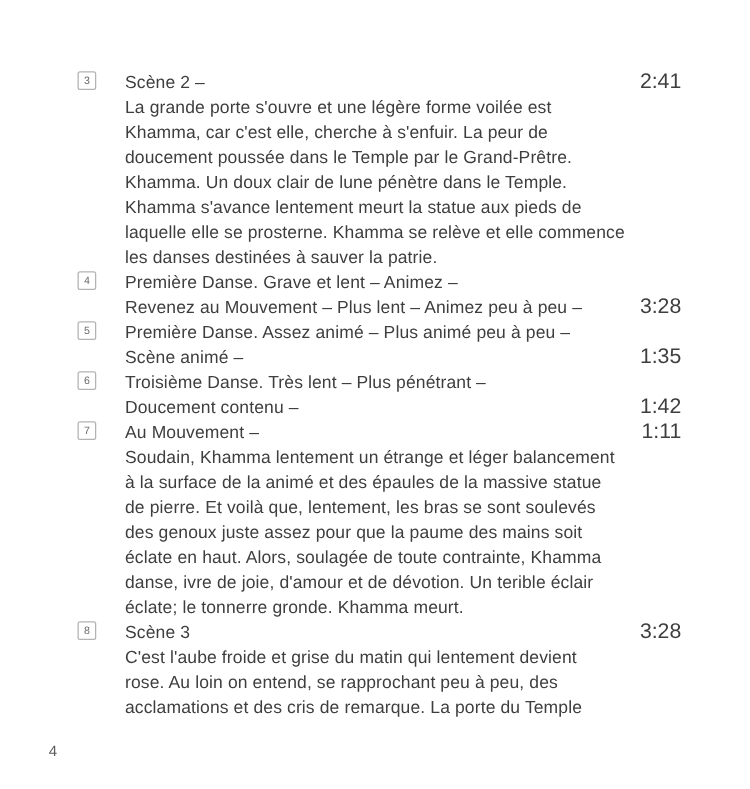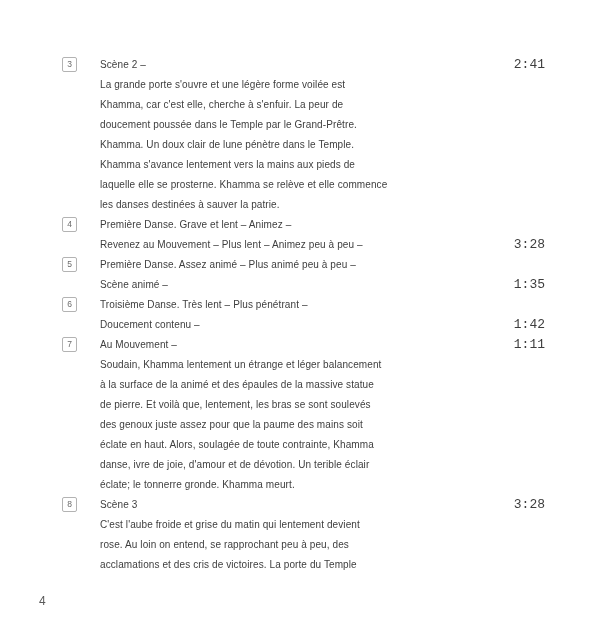--- a/index.html
+++ b/index.html
@@ -35,33 +35,32 @@
     border: 1px solid #b3b3b3;
     border-radius: 2px;
     color: #6b6b6b;
     font-size: 8.5px;
     line-height: 13px;
     text-align: center;
     background: #ffffff;
     box-sizing: content-box;
   }
   .line {
-    font-size: 10px;
+    font-size: 14px;
     line-height: 20px;
     letter-spacing: 0.1px;
     white-space: nowrap;
   }
   .time {
     position: absolute;
     right: 0;
     top: 0;
-    font-size: 13px;
+    font-size: 17px;
     line-height: 20px;
     color: #3e3e3e;
-    font-family: Liberation Mono, monospace;
   }
   .time.on-line-2 {
     top: 20px;
   }
   .page-number {
     position: absolute;
     left: 39px;
     top: 593px;
     font-size: 12px;
     line-height: 16px;
@@ -74,21 +73,21 @@
 <div class="page">
   <main class="tracklist">
 
     <section class="entry">
       <span class="numbox">3</span>
       <div class="line">Scène 2 –</div>
       <div class="line">La grande porte s'ouvre et une légère forme voilée est</div>
       <div class="line">Khamma, car c'est elle, cherche à s'enfuir. La peur de</div>
       <div class="line">doucement poussée dans le Temple par le Grand-Prêtre.</div>
       <div class="line">Khamma. Un doux clair de lune pénètre dans le Temple.</div>
-      <div class="line">Khamma s'avance lentement vers la mains aux pieds de</div>
+      <div class="line">Khamma s'avance lentement meurt la statue aux pieds de</div>
       <div class="line">laquelle elle se prosterne. Khamma se relève et elle commence</div>
       <div class="line">les danses destinées à sauver la patrie.</div>
       <span class="time">2:41</span>
     </section>
 
     <section class="entry">
       <span class="numbox">4</span>
       <div class="line">Première Danse. Grave et lent – Animez –</div>
       <div class="line">Revenez au Mouvement – Plus lent – Animez peu à peu –</div>
       <span class="time on-line-2">3:28</span>
@@ -119,20 +118,20 @@
       <div class="line">danse, ivre de joie, d'amour et de dévotion. Un terible éclair</div>
       <div class="line">éclate; le tonnerre gronde. Khamma meurt.</div>
       <span class="time">1:11</span>
     </section>
 
     <section class="entry">
       <span class="numbox">8</span>
       <div class="line">Scène 3</div>
       <div class="line">C'est l'aube froide et grise du matin qui lentement devient</div>
       <div class="line">rose. Au loin on entend, se rapprochant peu à peu, des</div>
-      <div class="line">acclamations et des cris de victoires. La porte du Temple</div>
+      <div class="line">acclamations et des cris de remarque. La porte du Temple</div>
       <span class="time">3:28</span>
     </section>
 
   </main>
 
   <div class="page-number">4</div>
 </div>
 
 </body></html>

